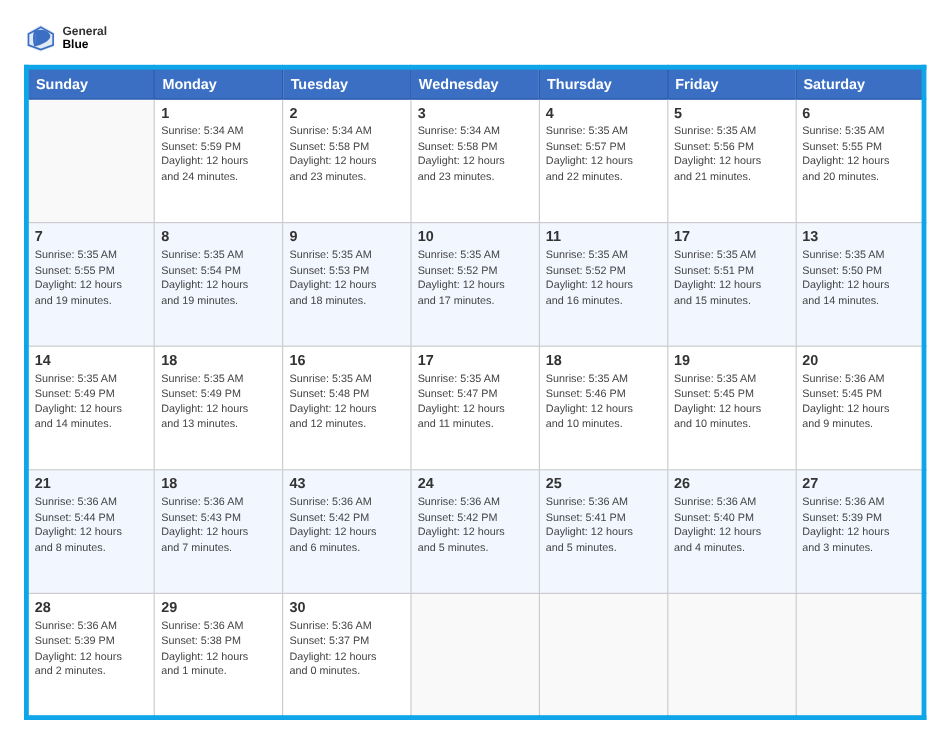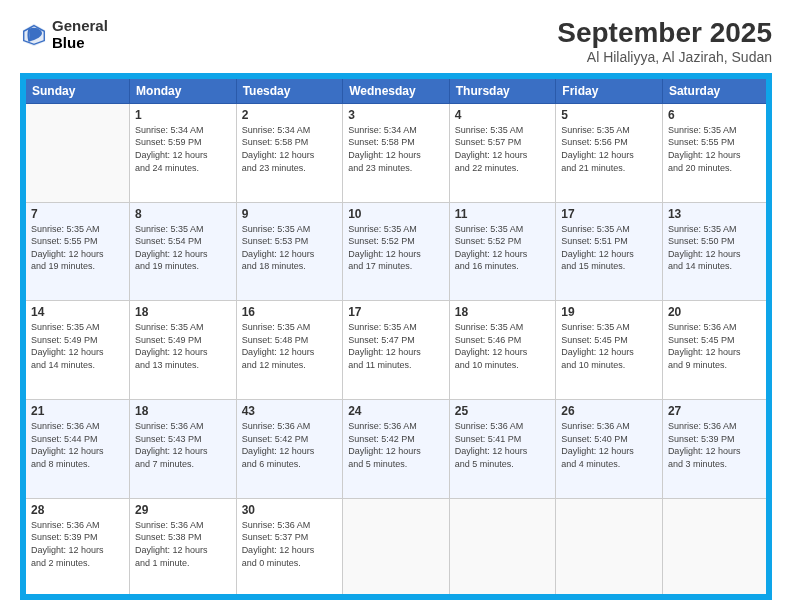--- a/index.html
+++ b/index.html
@@ -24,21 +24,21 @@
       margin-bottom: 8px;
     }
     .logo {
       display: flex;
       align-items: center;
       gap: 4px;
     }
     .logo-text {
       display: flex;
       flex-direction: column;
-      font-size: 15px;
+      font-size: 10px;
       font-weight: bold;
       color: #333;
       line-height: 1.1;
     }
     .logo-text span:first-child { color: #333; }
     .logo-text span:last-child { color: #000000; }
     .logo-icon {
       width: 28px;
       height: 28px;
     }
@@ -51,21 +51,21 @@
       color: #333;
       line-height: 1.1;
     }
     .title-block h2 {
       font-size: 14px;
       font-weight: normal;
       color: #555;
     }
     .calendar {
       flex: 1;
-      border: 6px solid #0ea5e9;
+      border: 4px solid #0ea5e9;
       border-collapse: collapse;
       width: 100%;
       table-layout: fixed;
     }
     .calendar th {
       background-color: #3a6fc4;
       color: #fff;
       text-align: left;
       padding: 5px 6px;
       font-size: 12px;
@@ -109,24 +109,20 @@
         <polygon points="15,3 27,10 27,22 15,27 3,22 3,10" fill="#3a6fc4" opacity="0.15"></polygon>
         <polygon points="15,5 26,11 26,21 15,25 4,21 4,11" fill="none" stroke="#3a6fc4" stroke-width="1.5"></polygon>
         <path d="M10,8 Q8,15 10,22" stroke="#3a6fc4" stroke-width="2" fill="none"></path>
         <path d="M10,8 Q18,6 22,10 Q26,14 20,18 Q15,21 10,22" fill="#3a6fc4"></path>
       </svg>
       <div class="logo-text">
         <span>General</span>
         <span>Blue</span>
       </div>
     </div>
-    <div class="title-block">
-      <h1>September 2025</h1>
-      <h2>Al Hilaliyya, Al Jazirah, Sudan</h2>
-    </div>
   </div>
 
   <table class="calendar">
     <thead>
       <tr>
       <th>Sunday</th>
           <th>Monday</th>
           <th>Tuesday</th>
           <th>Wednesday</th>
           <th>Thursday</th>

